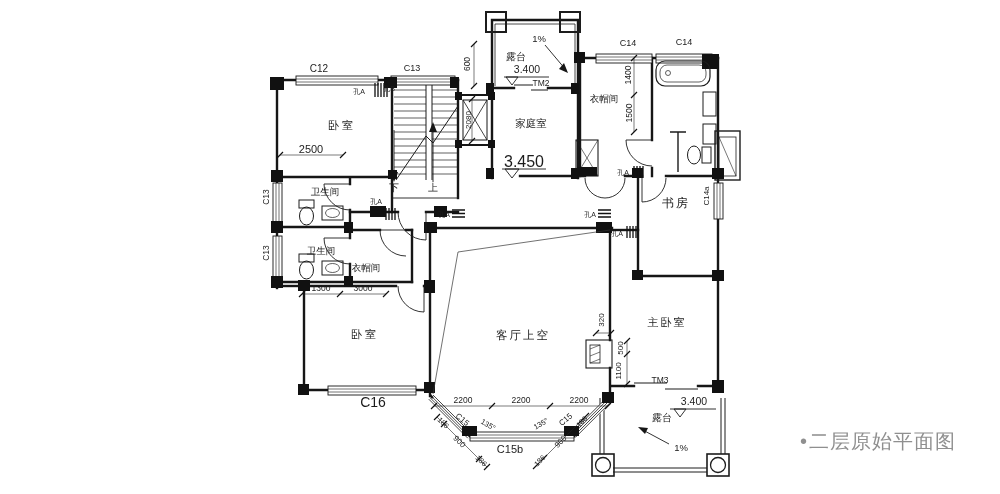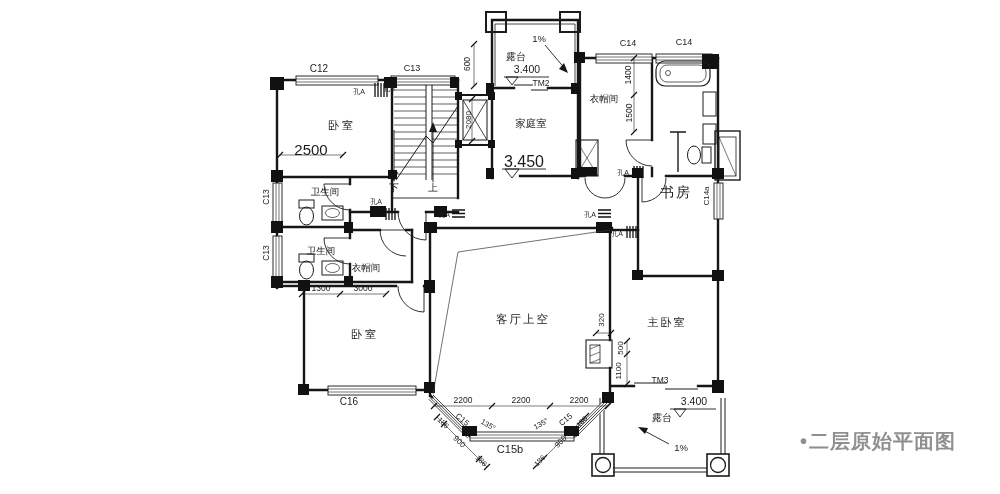--- a/index.html
+++ b/index.html
@@ -2,21 +2,21 @@
 <html><head>
 <meta charset="utf-8">
 <style>
   html,body{margin:0;padding:0;background:#ffffff;}
   .canvas{position:relative;width:1000px;height:494px;background:#ffffff;overflow:hidden;
           font-family:"Liberation Sans",sans-serif;}
   svg{position:absolute;left:0;top:0;}
   .lb{position:absolute;white-space:nowrap;color:#1c1c1c;line-height:1;
       transform:translate(-50%,-50%);font-family:"Liberation Sans",sans-serif;}
   .caption{position:absolute;left:800px;top:428px;color:#8f8f8f;font-size:20px;
-           font-weight:700;letter-spacing:1px;white-space:nowrap;}
+           font-weight:400;letter-spacing:1px;white-space:nowrap;}
   .caption .dot{font-size:20px;margin-right:1px;}
 </style>
 </head>
 <body>
 
 <div class="canvas">
 
 <svg width="1000" height="494" viewBox="0 0 1000 494">
 
   <g stroke="#161616" stroke-width="2.4" fill="none" stroke-linecap="square">
@@ -252,23 +252,23 @@
 
   <div>
 
     <span class="lb" style="left:342px;top:125px;font-size:11px;letter-spacing:3px">卧室</span>
     <span class="lb" style="left:365px;top:334px;font-size:11px;letter-spacing:3px">卧室</span>
     <span class="lb" style="left:325px;top:192px;font-size:9.5px">卫生间</span>
     <span class="lb" style="left:321px;top:251px;font-size:9.5px">卫生间</span>
     <span class="lb" style="left:366px;top:268px;font-size:9.5px">衣帽间</span>
     <span class="lb" style="left:604px;top:99px;font-size:9.5px">衣帽间</span>
     <span class="lb" style="left:531px;top:123px;font-size:10.5px">家庭室</span>
-    <span class="lb" style="left:676px;top:192px;font-size:14px;letter-spacing:2px">书房</span>
+    <span class="lb" style="left:676px;top:203px;font-size:12px;letter-spacing:2px">书房</span>
     <span class="lb" style="left:667px;top:322px;font-size:11px;letter-spacing:2px">主卧室</span>
-    <span class="lb" style="left:523px;top:320px;font-size:11.5px;letter-spacing:2px">客厅上空</span>
+    <span class="lb" style="left:523px;top:336px;font-size:11.5px;letter-spacing:2px">客厅上空</span>
     <span class="lb" style="left:516px;top:57px;font-size:10px">露台</span>
     <span class="lb" style="left:662px;top:418px;font-size:10px">露台</span>
 
     <span class="lb" style="left:394px;top:188px;font-size:10px">下</span>
     <span class="lb" style="left:433px;top:188px;font-size:10px">上</span>
 
     <span class="lb" style="left:524px;top:162px;font-size:16px">3.450</span>
     <span class="lb" style="left:527px;top:69px;font-size:10.5px">3.400</span>
     <span class="lb" style="left:694px;top:401px;font-size:10.5px">3.400</span>
 
@@ -281,34 +281,34 @@
     <span class="lb" style="left:319px;top:69px;font-size:10px">C12</span>
     <span class="lb" style="left:412px;top:68px;font-size:9px">C13</span>
     <span class="lb" style="left:266px;top:197px;font-size:8.5px;transform:translate(-50%,-50%) rotate(-90deg)">C13</span>
     <span class="lb" style="left:266px;top:253px;font-size:8.5px;transform:translate(-50%,-50%) rotate(-90deg)">C13</span>
     <span class="lb" style="left:628px;top:43px;font-size:9px">C14</span>
     <span class="lb" style="left:684px;top:42px;font-size:9px">C14</span>
     <span class="lb" style="left:707px;top:196px;font-size:8px;transform:translate(-50%,-50%) rotate(-90deg)">C14a</span>
     <span class="lb" style="left:462px;top:420px;font-size:8px;transform:translate(-50%,-50%) rotate(40deg)">C15</span>
     <span class="lb" style="left:566px;top:420px;font-size:8px;transform:translate(-50%,-50%) rotate(-40deg)">C15</span>
     <span class="lb" style="left:510px;top:449px;font-size:11px">C15b</span>
-    <span class="lb" style="left:349px;top:402px;font-size:10px">C16</span>
+    <span class="lb" style="left:373px;top:402px;font-size:14px">C16</span>
 
     <span class="lb" style="left:488px;top:425px;font-size:7.5px;transform:translate(-50%,-50%) rotate(30deg)">135°</span>
     <span class="lb" style="left:541px;top:424px;font-size:7.5px;transform:translate(-50%,-50%) rotate(-30deg)">135°</span>
 
     <span class="lb" style="left:359px;top:91px;font-size:7px">孔A</span>
     <span class="lb" style="left:389px;top:88px;font-size:7px">孔B</span>
     <span class="lb" style="left:376px;top:201px;font-size:7px">孔A</span>
     <span class="lb" style="left:444px;top:214px;font-size:7px">孔A</span>
     <span class="lb" style="left:590px;top:214px;font-size:7px">孔A</span>
     <span class="lb" style="left:617px;top:233px;font-size:7px">孔A</span>
     <span class="lb" style="left:623px;top:172px;font-size:7px">孔A</span>
 
-    <span class="lb" style="left:311px;top:149px;font-size:15px">2500</span>
+    <span class="lb" style="left:311px;top:149px;font-size:11px">2500</span>
     <span class="lb" style="left:467px;top:64px;font-size:8.5px;transform:translate(-50%,-50%) rotate(-90deg)">600</span>
     <span class="lb" style="left:469px;top:120px;font-size:8px;transform:translate(-50%,-50%) rotate(-90deg)">2080</span>
     <span class="lb" style="left:628px;top:75px;font-size:8.5px;transform:translate(-50%,-50%) rotate(-90deg)">1400</span>
     <span class="lb" style="left:629px;top:113px;font-size:8.5px;transform:translate(-50%,-50%) rotate(-90deg)">1500</span>
     <span class="lb" style="left:321px;top:288px;font-size:8.5px">1300</span>
     <span class="lb" style="left:363px;top:288px;font-size:8.5px">3000</span>
     <span class="lb" style="left:463px;top:400px;font-size:8.5px">2200</span>
     <span class="lb" style="left:521px;top:400px;font-size:8.5px">2200</span>
     <span class="lb" style="left:579px;top:400px;font-size:8.5px">2200</span>
     <span class="lb" style="left:602px;top:320px;font-size:8px;transform:translate(-50%,-50%) rotate(-90deg)">320</span>

